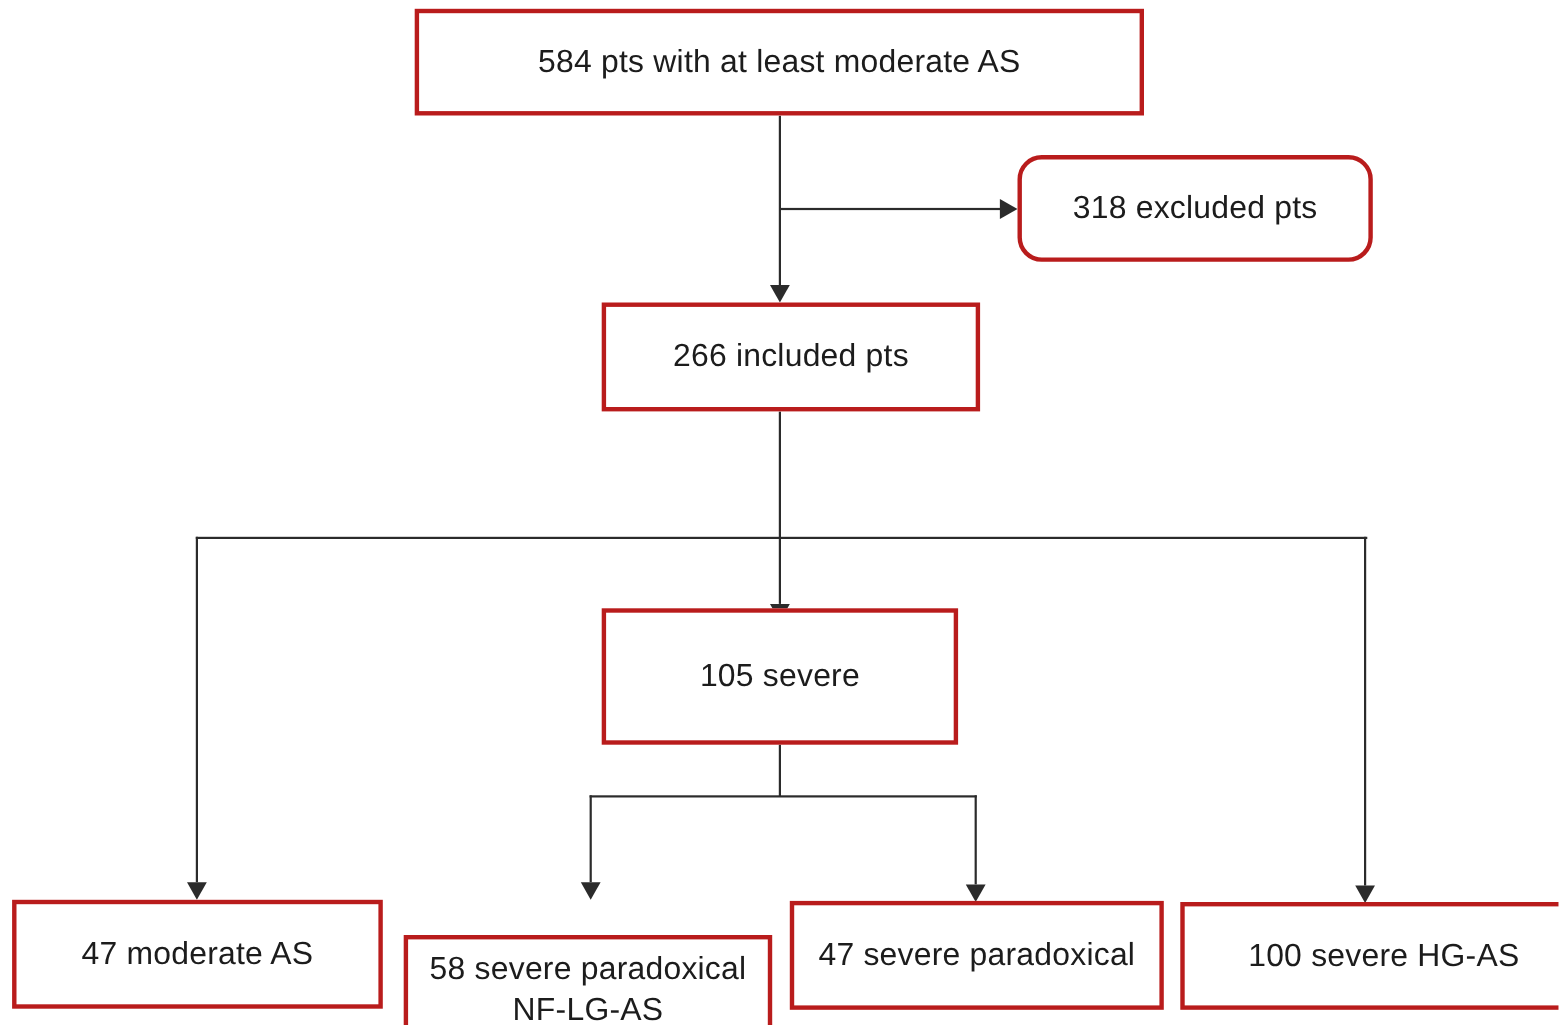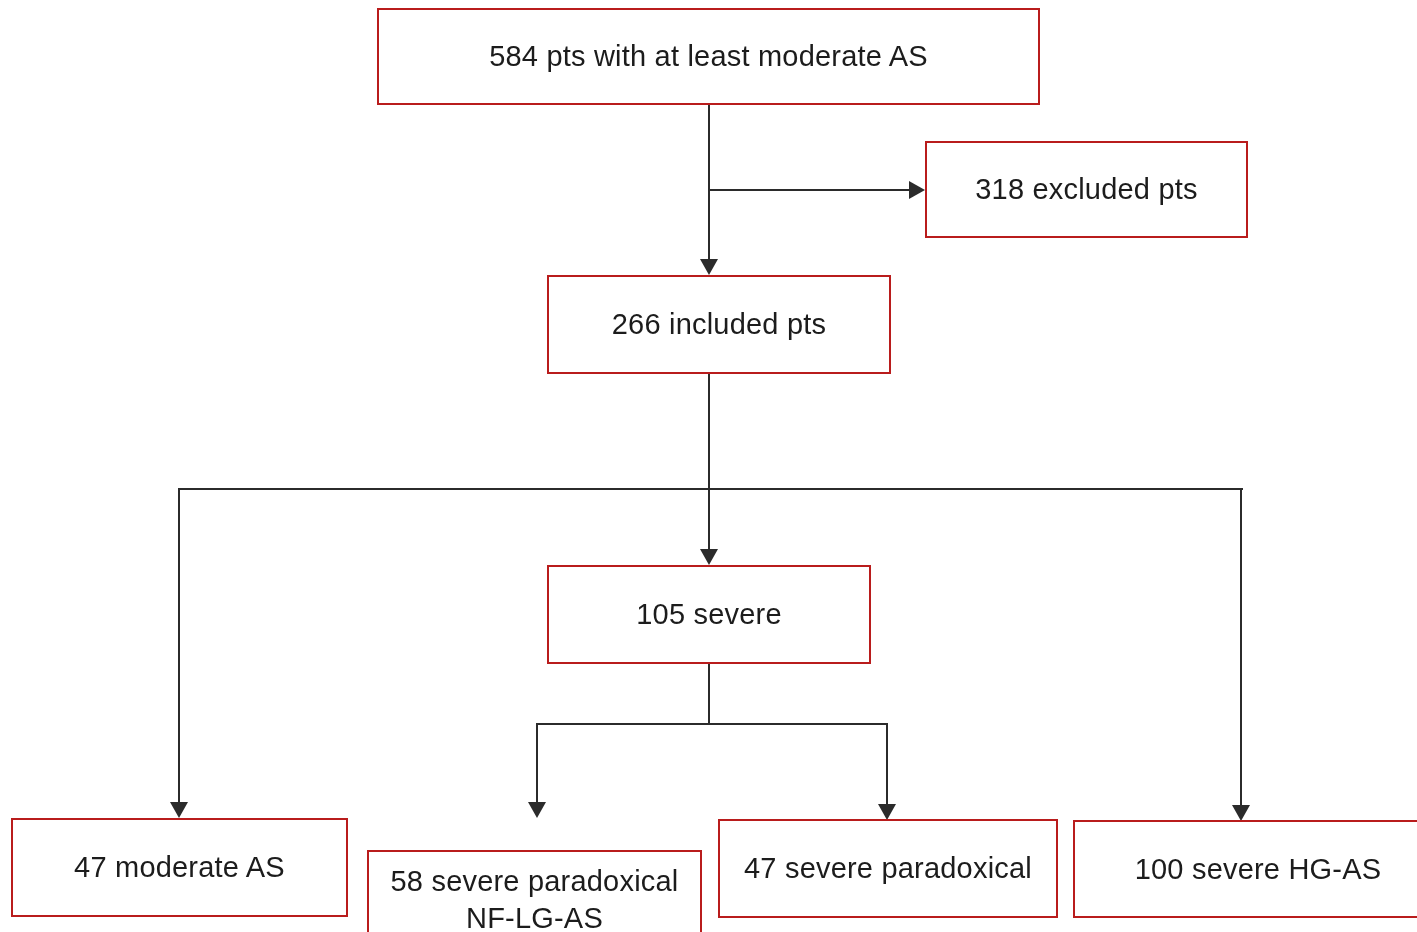--- a/index.html
+++ b/index.html
@@ -10,37 +10,37 @@
   }
   .canvas {
     position: relative;
     width: 1417px;
     height: 932px;
     background: #ffffff;
     overflow: hidden;
   }
   .node {
     position: absolute;
-    border: 2px solid #b91c1c;
+    border: 4px solid #b91c1c;
     background: #ffffff;
     display: flex;
     align-items: center;
     justify-content: center;
     text-align: center;
     font-size: 29px;
     line-height: 37px;
     color: #1c1c1c;
     letter-spacing: 0.2px;
   }
   .node span { display: block; }
   
   .node-total      { left: 377px;  top: 8px;   width: 663px; height: 97px; }
-  .node-excluded   { left: 925px;  top: 141px; width: 323px; height: 97px; }
+  .node-excluded   { left: 925px;  top: 141px; width: 323px; height: 97px; border-radius: 22px; }
   .node-included   { left: 547px;  top: 275px; width: 344px; height: 99px; }
-  .node-paradox    { left: 547px;  top: 565px; width: 324px; height: 99px; }
+  .node-paradox    { left: 547px;  top: 553px; width: 324px; height: 124px; }
   .node-moderate   { left: 11px;   top: 818px; width: 337px; height: 99px; }
   .node-nflg       { left: 367px;  top: 850px; width: 335px; height: 100px; }
   .node-lflg       { left: 718px;  top: 819px; width: 340px; height: 99px; }
   .node-hg         { left: 1073px; top: 820px; width: 370px; height: 98px; }
 
   .line {
     position: absolute;
     background: #2b2b2b;
   }
   .arrow-down {

